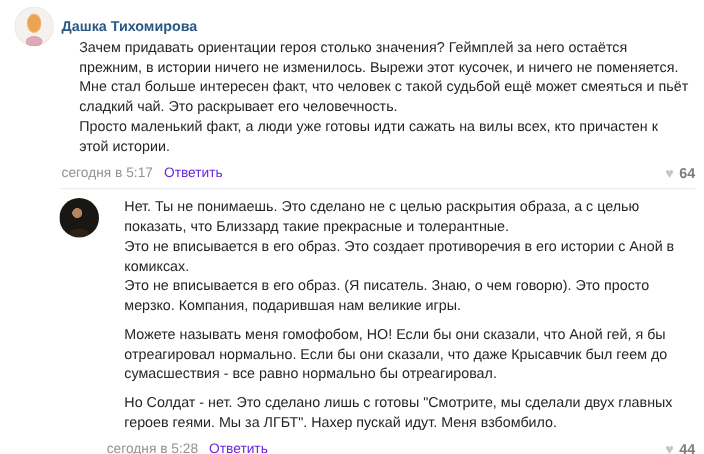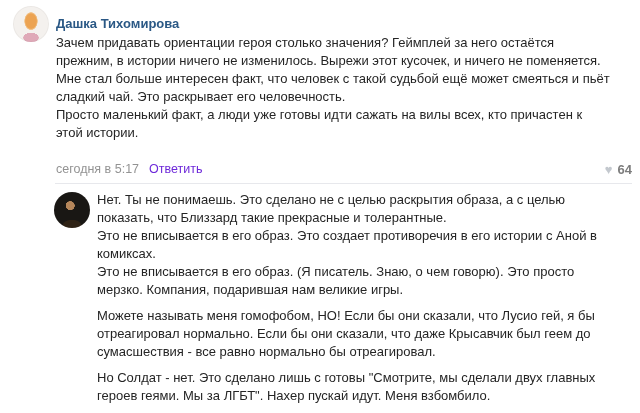--- a/index.html
+++ b/index.html
@@ -56,32 +56,32 @@
   .author {
     display: inline-block;
     color: #2a5885;
     font-weight: 600;
     line-height: 17px;
     margin-bottom: 2px;
     cursor: pointer;
     text-decoration: none;
   }
   .text p.par {
-    margin: 0 0 8px 0;
+    margin: 0 0 8px 16px;
     line-height: 18px;
     white-space: pre-line;
     color: #252525;
   }
   .text p.par:last-child {
     margin-bottom: 0;
   }
   .meta {
     display: flex;
     align-items: center;
-    margin-top: 19px;
+    margin-top: 7px;
     height: 16px;
     font-size: 12.5px;
   }
   .time {
     color: #939393;
     margin-right: 10px;
     cursor: pointer;
   }
   .reply-link {
     color: #6d28d9;
@@ -143,21 +143,21 @@
 
   <div class="comment reply">
     <span class="avatar avatar-dark"></span>
     <div class="text">
       <p class="par">Нет. Ты не понимаешь. Это сделано не с целью раскрытия образа, а с целью
 показать, что Близзард такие прекрасные и толерантные.
 Это не вписывается в его образ. Это создает противоречия в его истории с Аной в
 комиксах.
 Это не вписывается в его образ. (Я писатель. Знаю, о чем говорю). Это просто
 мерзко. Компания, подарившая нам великие игры.</p>
-      <p class="par">Можете называть меня гомофобом, НО! Если бы они сказали, что Лусио гей, я бы
+      <p class="par">Можете называть меня гомофобом, НО! Если бы они сказали, что Аной гей, я бы
 отреагировал нормально. Если бы они сказали, что даже Крысавчик был геем до
 сумасшествия - все равно нормально бы отреагировал.</p>
       <p class="par">Но Солдат - нет. Это сделано лишь с готовы "Смотрите, мы сделали двух главных
 героев геями. Мы за ЛГБТ". Нахер пускай идут. Меня взбомбило.</p>
     </div>
     <div class="meta">
       <span class="time">сегодня в 5:28</span>
       <a class="reply-link">Ответить</a>
       <span class="spacer"></span>
       <span class="likes">

